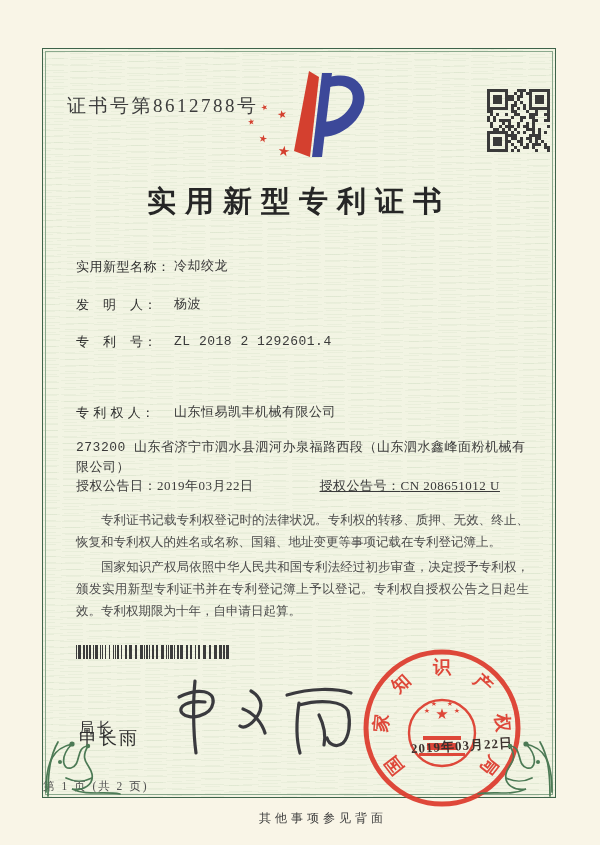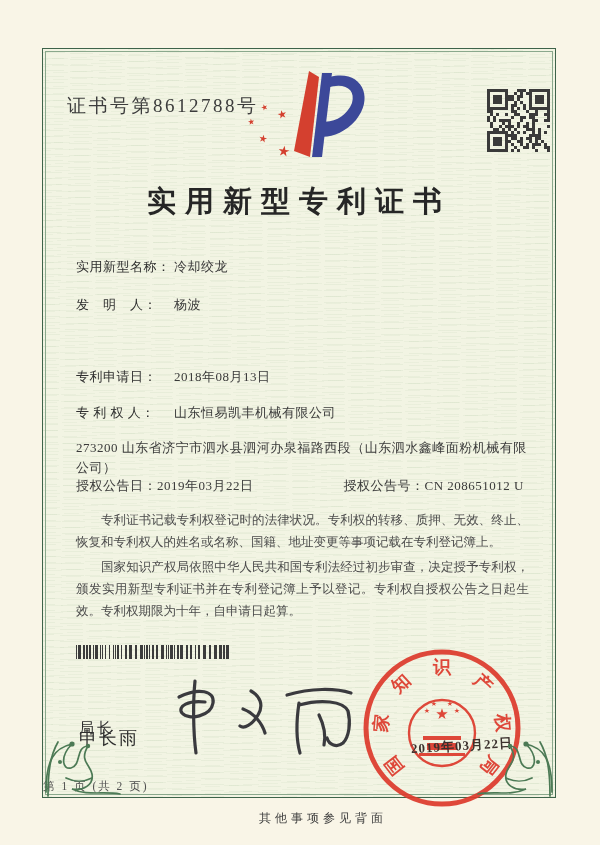--- a/index.html
+++ b/index.html
@@ -29,24 +29,24 @@
   .title{
     position:absolute;left:0;top:133px;width:100%;text-align:center;
     font-size:29px;font-weight:bold;letter-spacing:9px;color:#262626;
   }
 
   .frow{
     position:absolute;left:33px;right:24px;display:flex;
     font-size:13px;color:#3a3a3a;letter-spacing:0.5px;line-height:1.55;align-items:center;
   }
   .frow .lab{flex:0 0 98px;color:#2f2f2f;}
-  .frow .val{flex:1;}
+  .frow .val{flex:1;font-family:Liberation Mono, monospace;}
   .grant-row{position:absolute;left:33px;right:24px;display:flex;
     font-size:13px;color:#3a3a3a;letter-spacing:0.5px;text-align:right;}
-  .grant-row .pair2{margin-left:90px;}
+  .grant-row .pair2{margin-left:66px;text-decoration:underline;}
 
   .paras{
     position:absolute;left:33px;right:26px;top:460px;
     font-size:12.5px;line-height:1.78;color:#4c4c4c;text-align:justify;
   }
   .paras p{margin:0 0 2px 0;text-indent:2em;}
 
   .barcode{position:absolute;left:33px;top:596px;width:156px;height:14px;}
 
   .director-label{
@@ -329,23 +329,23 @@
     <div class="title">实用新型专利证书</div>
 
     <div class="frow" style="top:208px">
       <span class="lab">实用新型名称：</span>
       <span class="val">冷却绞龙</span>
     </div>
     <div class="frow" style="top:246px">
       <span class="lab">发　明　人：</span>
       <span class="val">杨波</span>
     </div>
-    <div class="frow" style="top:318px">
-      <span class="lab">专利申请日：</span>
-      <span class="val">2018年08月13日</span>
+    <div class="frow" style="top:283px">
+      <span class="lab">专　利　号：</span>
+      <span class="val">ZL 2018 2 1292601.4</span>
     </div>
     <div class="frow" style="top:354px">
       <span class="lab">专 利 权 人：</span>
       <span class="val">山东恒易凯丰机械有限公司</span>
     </div>
     <div class="frow" style="top:389px">
       <span class="val">273200 山东省济宁市泗水县泗河办泉福路西段（山东泗水鑫峰面粉机械有限公司）</span>
     </div>
     <div class="grant-row" style="top:428px">
       <span>

